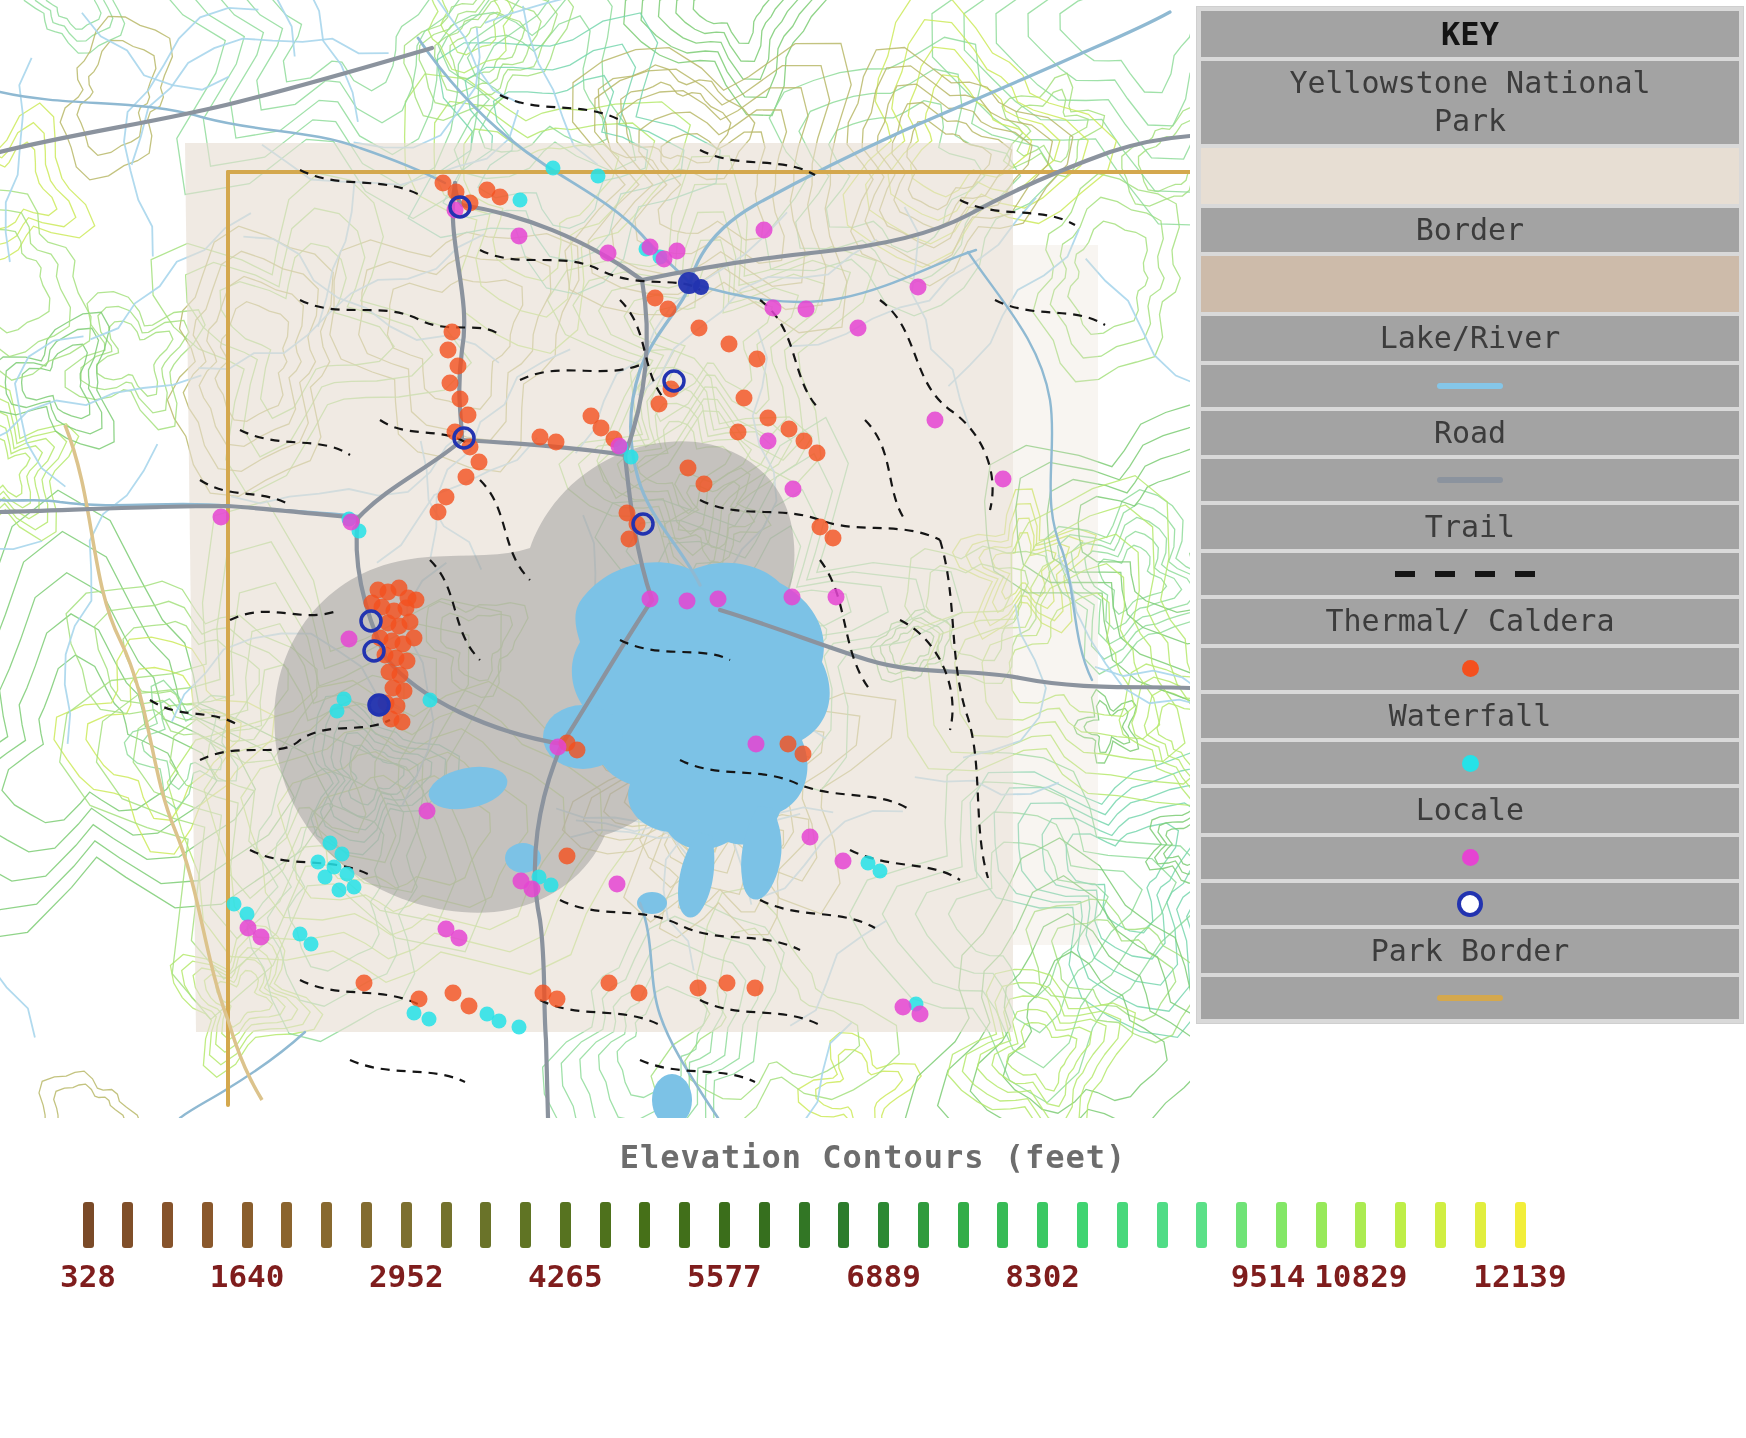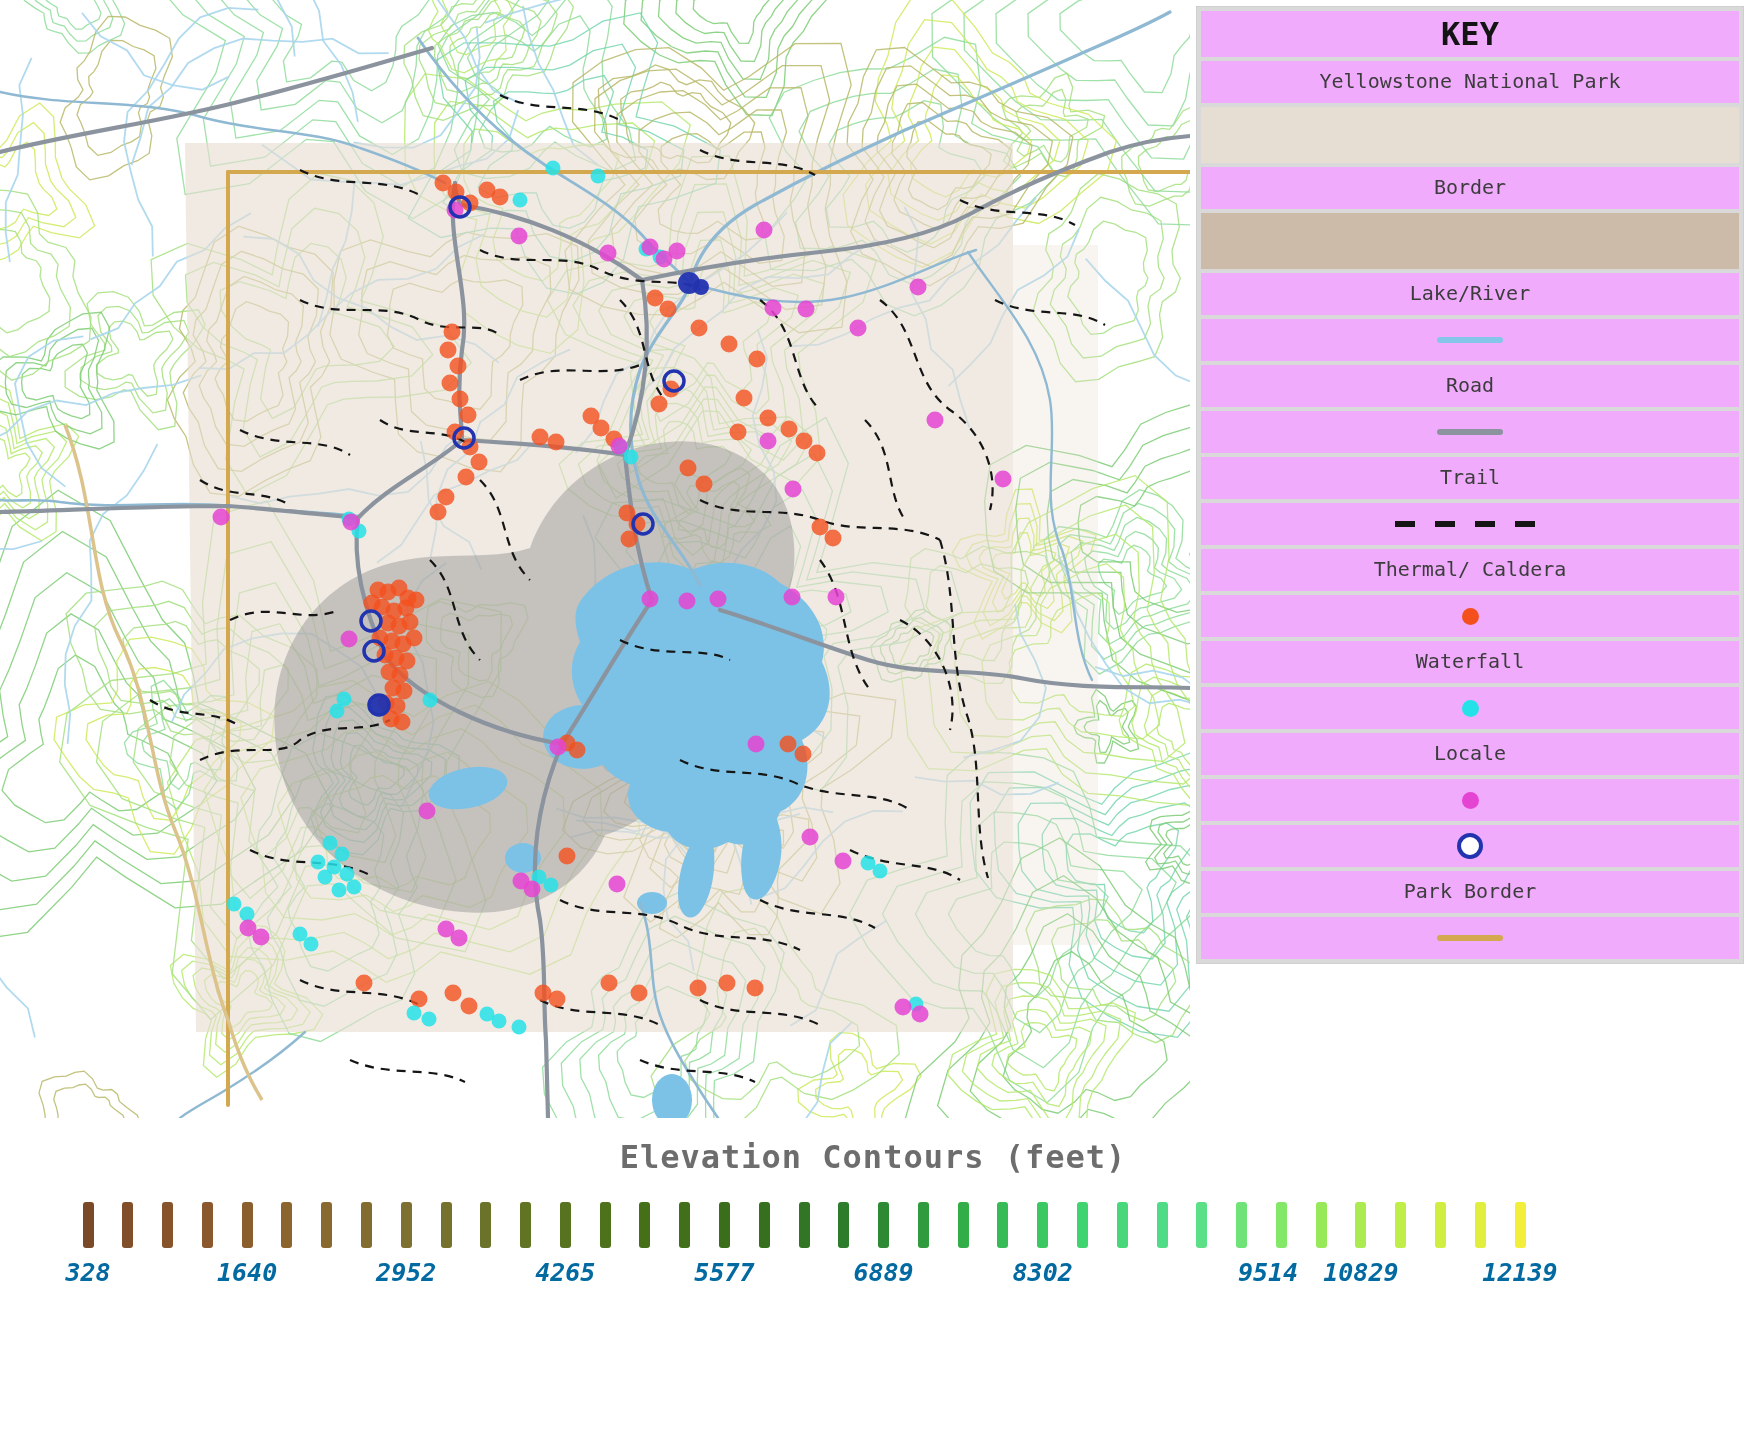--- a/index.html
+++ b/index.html
@@ -3,40 +3,40 @@
 <meta charset="utf-8">
 <style>
   html,body{margin:0;padding:0;background:#fff;}
   body{width:1746px;height:1438px;font-family:"DejaVu Sans Mono","Liberation Mono",monospace;}
   .stage{position:relative;width:1746px;height:1438px;background:#fff;overflow:hidden;}
   .map{position:absolute;left:0;top:0;}
 
   
   .legend{position:absolute;left:1196px;top:6px;width:548px;box-sizing:border-box;
           background:#d9d9d9;padding:4px;border:1px solid #cfcfcf;}
-  .legend-row{background:#f0abfc;margin-bottom:4px;display:flex;align-items:center;justify-content:center;
+  .legend-row{background:#a3a3a3;margin-bottom:4px;display:flex;align-items:center;justify-content:center;
               text-align:center;box-sizing:border-box;}
   .legend-row:last-child{margin-bottom:0;}
   .legend-title{font-weight:bold;font-size:32px;color:#141414;min-height:46px;}
-  .legend-label{font-size:20px;color:#3c3c3c;min-height:42px;padding:3px 56px;line-height:1.28;}
+  .legend-label{font-size:30px;color:#3c3c3c;min-height:42px;padding:3px 56px;line-height:1.28;}
   .sw-row{min-height:42px;}
   .sw-fill{min-height:56px;}
   .sw-line{display:inline-block;width:66px;height:6px;border-radius:3px;}
   .sw-dash{display:inline-block;width:150px;height:6px;}
   .sw-dot{display:inline-block;width:17px;height:17px;border-radius:50%;}
   .sw-ring{display:inline-block;width:18px;height:18px;border-radius:50%;background:#fff;
            border:4px solid #2233b0;}
 
   
   .elev{position:absolute;left:0;top:1118px;width:1746px;height:320px;background:#fff;}
   .elev-title{width:1550px;margin:0 auto;padding-top:20px;text-align:center;font-weight:bold;
               font-size:32px;color:#6d6d6d;letter-spacing:1px;}
   .colorbar{position:relative;margin:26px 0 0 88px;width:1432px;height:110px;}
   .cb-tick{position:absolute;top:0;width:11px;height:46px;border-radius:3px;}
-  .cb-label{position:absolute;top:56px;transform:translateX(-50%);font-size:25px;font-weight:bold;color:#0369a1;font-style:italic;}
+  .cb-label{position:absolute;top:56px;transform:translateX(-50%);font-size:31px;font-weight:bold;color:#7f1d1d;}
 </style>
 </head>
 <body>
 
 <div class="stage">
 
   <svg class="map" width="1190" height="1118" viewBox="0 0 1190 1118" xmlns="http://www.w3.org/2000/svg">
     <rect x="0" y="0" width="1190" height="1118" fill="#ffffff"></rect>
     <g id="g-contours">
         <path d="M752.1,334.6L743.2,341.5L744.2,349.6L749.7,363.1L751.7,380.3L742.6,390.2L725.6,381.1L713.5,363.4L707.5,363.0L694.7,383.3L675.3,395.6L668.1,381.6L678.3,358.0L685.0,345.9L673.8,342.4L656.4,334.6L649.7,321.6L656.8,310.7L672.3,306.8L687.7,309.3L694.8,307.4L696.1,290.2L703.5,268.2L717.5,267.9L724.2,292.3L723.1,312.8L732.1,310.5L755.6,301.8L772.3,307.0L767.4,322.5L752.1,334.6Z" fill="none" stroke="#a4e07e" stroke-width="1.3" opacity="0.85"></path>

